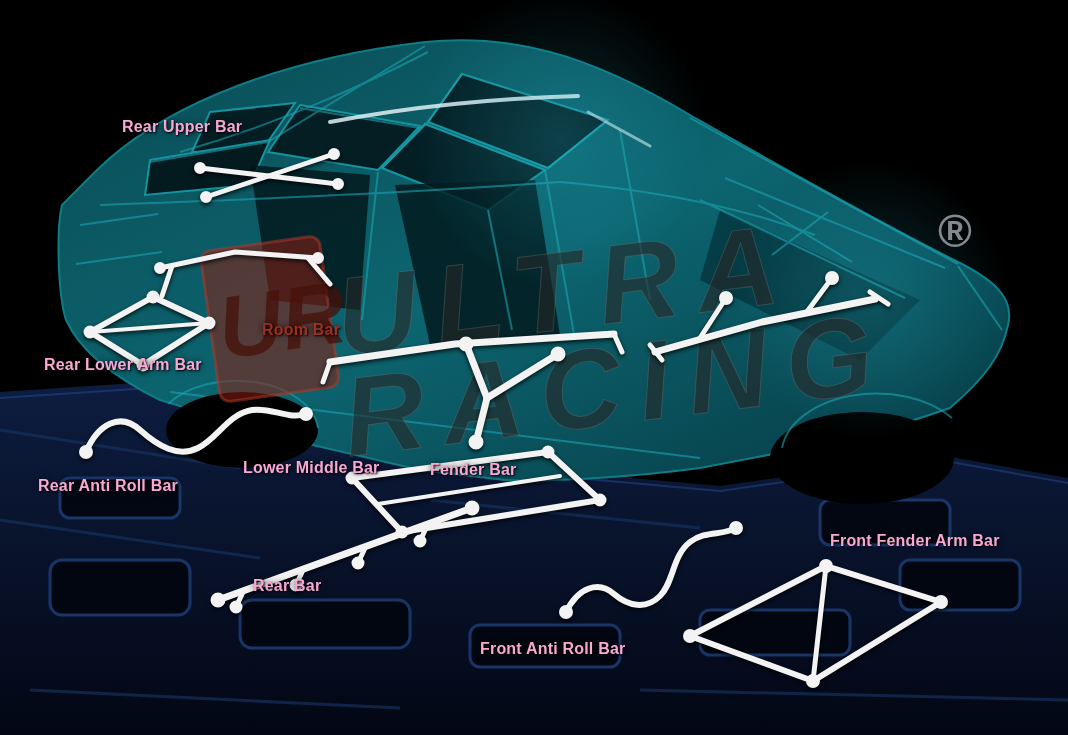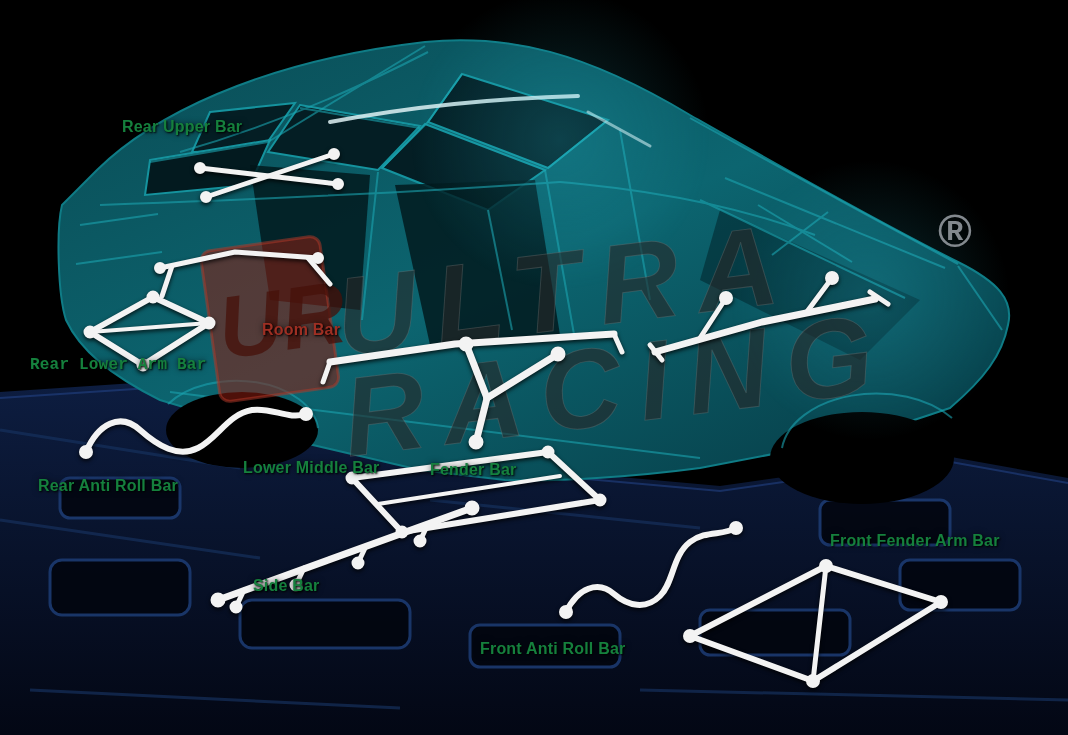--- a/index.html
+++ b/index.html
@@ -2,21 +2,21 @@
 <html><head>
 <meta charset="utf-8">
 <style>
   html,body{margin:0;padding:0;background:#000;}
   .stage{
     position:relative;width:1068px;height:735px;background:#000;
     overflow:hidden;font-family:"Liberation Sans",sans-serif;
   }
   .stage svg{position:absolute;left:0;top:0;}
   .label{
-    position:absolute;color:#15803d;font-weight:bold;font-size:16px;
+    position:absolute;color:#f9a8d4;font-weight:bold;font-size:16px;
     white-space:nowrap;letter-spacing:.2px;
     text-shadow:1px 1px 2px rgba(0,0,0,.95),0 0 6px rgba(0,0,0,.7);
   }
   .label--accent{color:#9e2f23;}
   .reg{
     position:absolute;left:938px;top:204px;font-size:46px;font-weight:bold;
     color:#8e949a;opacity:.92;
   }
   .bars{filter:drop-shadow(0 2px 2px rgba(0,0,0,.8));}
 </style>
@@ -209,23 +209,23 @@
         <circle cx="690" cy="636" r="4" fill="#f3f3f3"></circle>
           <circle cx="826" cy="566" r="4" fill="#f3f3f3"></circle>
         <circle cx="941" cy="602" r="4" fill="#f3f3f3"></circle>
           <circle cx="813" cy="681" r="4" fill="#f3f3f3"></circle>
       </g>
     </g>
   </svg>
 
   <div class="label" style="left:122px;top:118px;">Rear Upper Bar</div>
   <div class="label label--accent" style="left:262px;top:321px;">Room Bar</div>
-  <div class="label" style="left:30px;top:356px;font-family:Liberation Mono, monospace;">Rear Lower Arm Bar</div>
+  <div class="label" style="left:44px;top:356px;">Rear Lower Arm Bar</div>
   <div class="label" style="left:243px;top:427px;margin-top:32px;">Lower Middle Bar</div>
   <div class="label" style="left:430px;top:461px;">Fender Bar</div>
   <div class="label" style="left:38px;top:477px;">Rear Anti Roll Bar</div>
-  <div class="label" style="left:253px;top:577px;">Side Bar</div>
+  <div class="label" style="left:253px;top:577px;">Rear Bar</div>
   <div class="label" style="left:830px;top:532px;">Front Fender Arm Bar</div>
   <div class="label" style="left:480px;top:640px;text-align:center;">Front Anti Roll Bar</div>
 
   <div class="reg">®</div>
 
 </div>
 
 </body></html>

